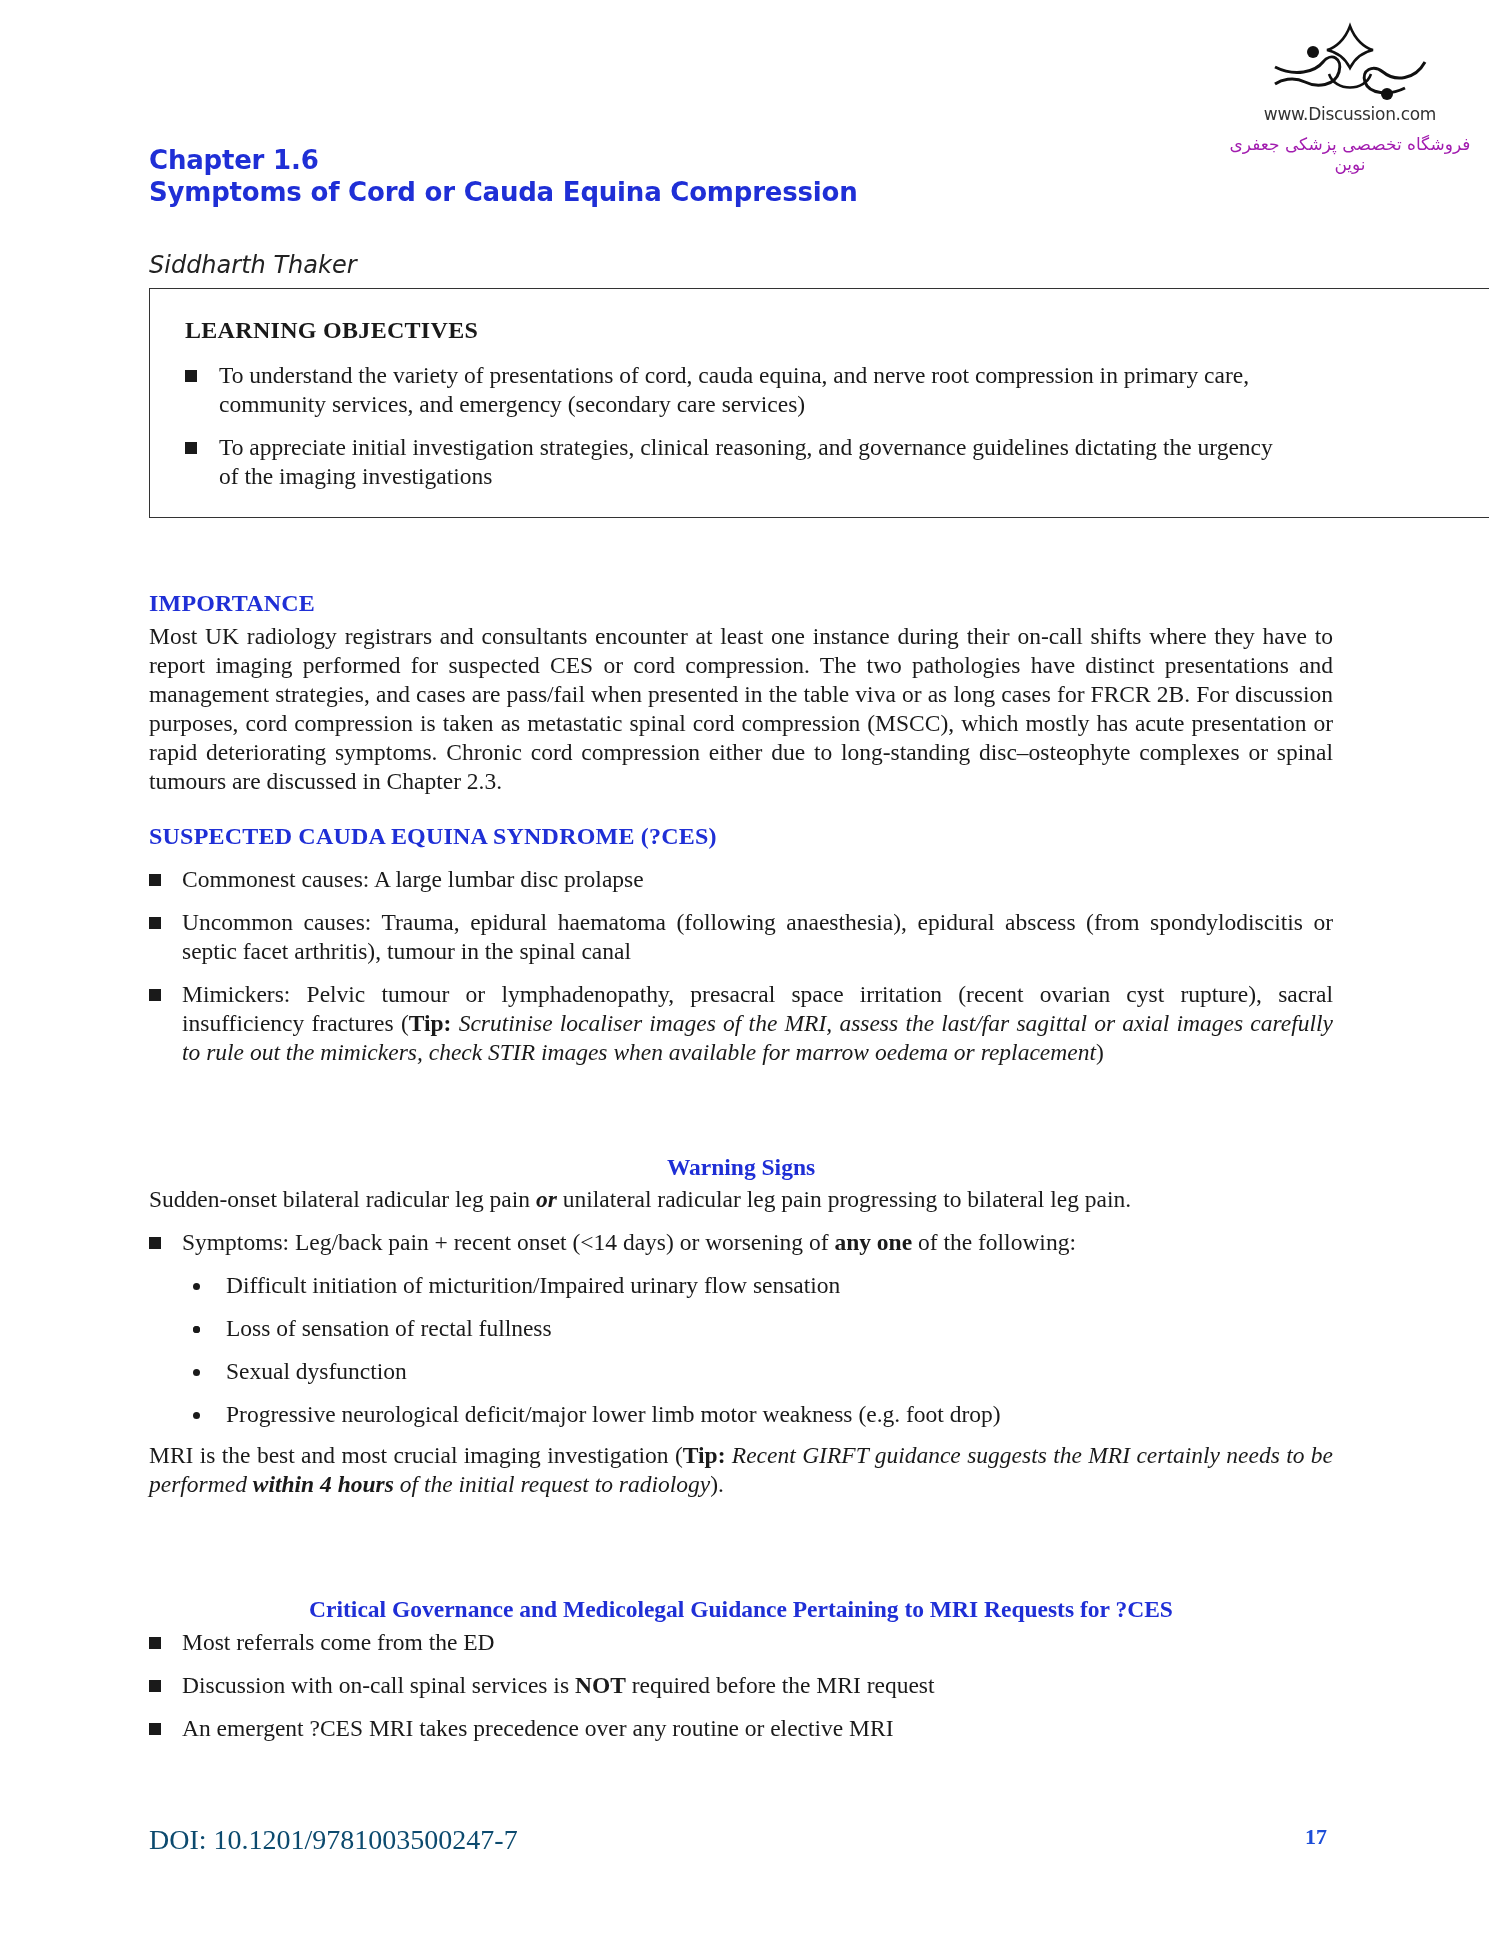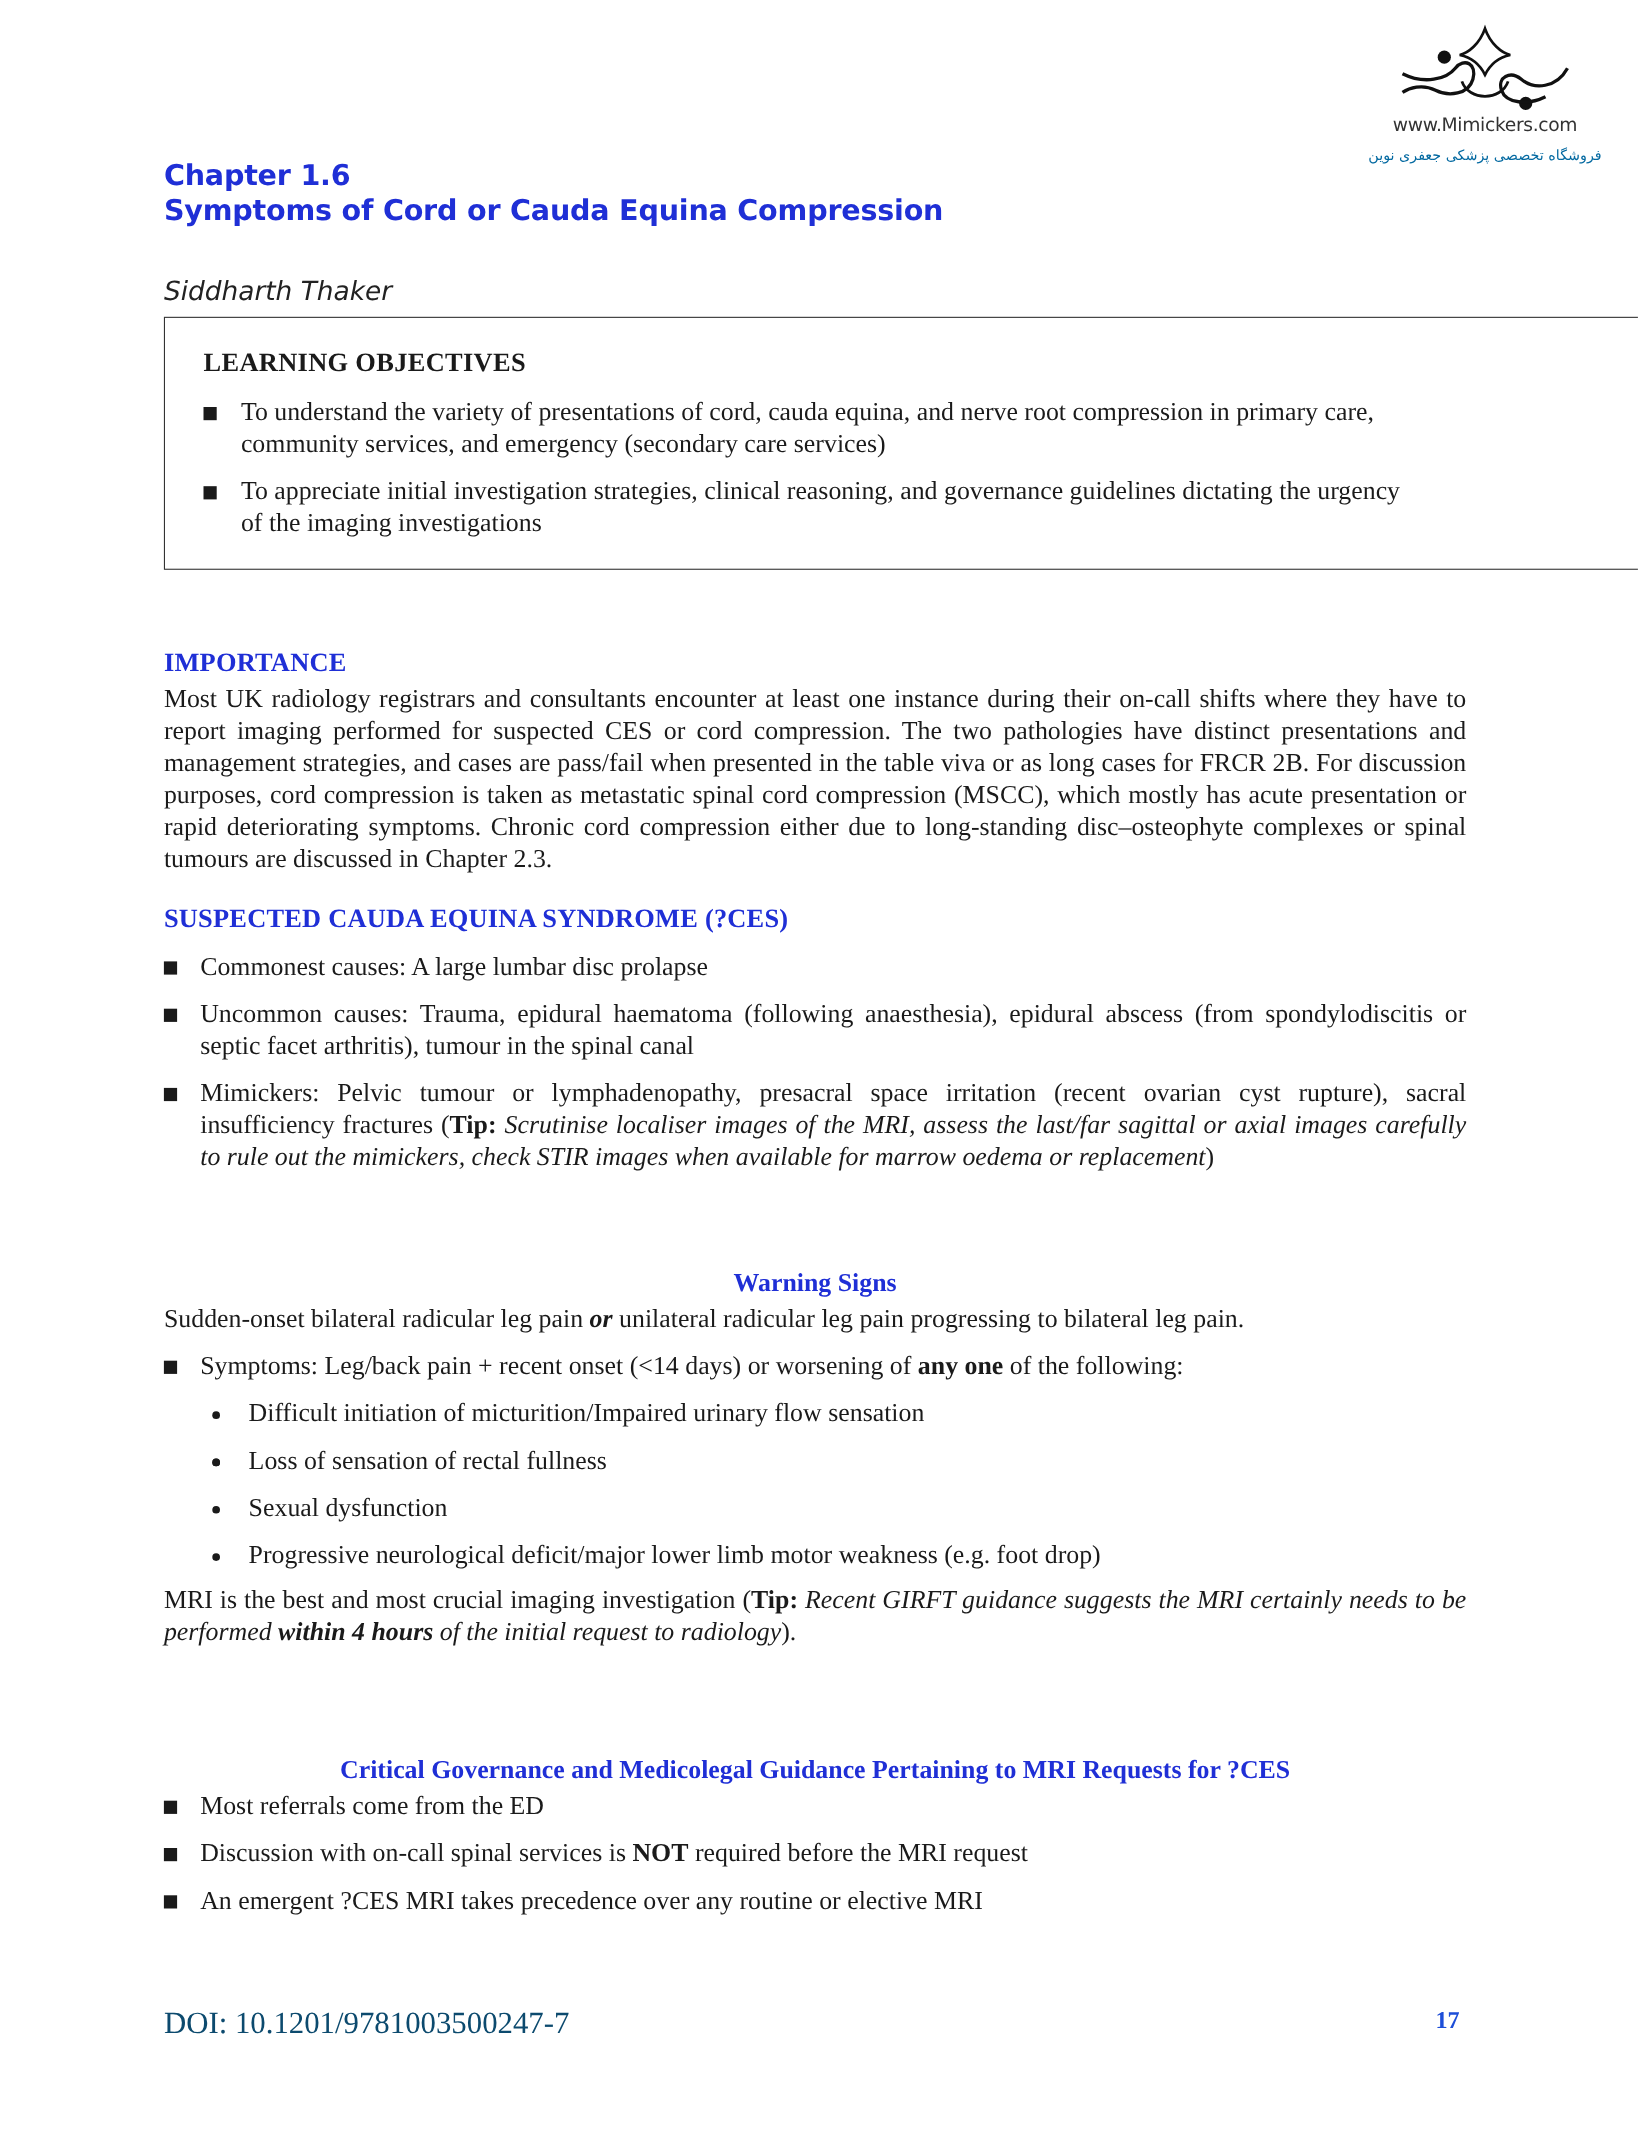--- a/index.html
+++ b/index.html
@@ -4,21 +4,21 @@
 <style>
   html, body { margin: 0; padding: 0; background: #ffffff; }
   body { width: 1489px; height: 1938px; position: relative; overflow: hidden;
          font-family: "Liberation Serif", "DejaVu Serif", serif; color: #1a1a1a; }
   .page { position: absolute; left: 0; top: 0; width: 1489px; height: 1938px; }
 
   
   .logo { position: absolute; left: 1225px; top: 22px; width: 250px; text-align: center; }
   .logo svg { display: block; margin: 0 auto; }
   .logo .url { font-family: "DejaVu Sans", sans-serif; font-size: 17px; color: #333; margin-top: 2px; letter-spacing: -0.3px; }
-  .logo .fa { font-family: "DejaVu Sans", sans-serif; font-size: 13px; color: #0369a1; margin-top: 10px; direction: rtl; text-align: center; }
+  .logo .fa { font-family: "DejaVu Sans", sans-serif; font-size: 17px; color: #a21caf; margin-top: 10px; direction: rtl; text-align: center; }
 
   
   .chapter { position: absolute; left: 149px; top: 144px; font-family: "DejaVu Sans", sans-serif;
              font-weight: bold; color: #1f2fd6; font-size: 26px; line-height: 32px; letter-spacing: -0.2px; }
   .author { position: absolute; left: 149px; top: 251px; font-family: "DejaVu Sans", sans-serif;
             font-style: italic; font-size: 24px; color: #222; }
 
   
   .lo-box { position: absolute; left: 149px; top: 288px; width: 1364px; height: 230px;
             border: 1.5px solid #333; box-sizing: border-box; }
@@ -51,21 +51,21 @@
 
   <div class="logo">
     <svg width="170" height="80" viewBox="0 0 170 80">
       <path d="M85 4 C 80 18, 70 26, 62 28 C 72 30, 80 36, 85 46 C 90 36, 98 30, 108 28 C 100 26, 90 18, 85 4 Z" fill="none" stroke="#111" stroke-width="2.5"></path>
       <circle cx="48" cy="30" r="6" fill="#111"></circle>
       <circle cx="122" cy="72" r="6" fill="#111"></circle>
       <path d="M10 45 C 30 55, 50 50, 58 40 C 66 30, 78 36, 74 50 C 70 64, 52 66, 40 60 C 28 54, 16 58, 10 62" fill="none" stroke="#111" stroke-width="3"></path>
       <path d="M160 40 C 150 58, 130 60, 118 50 C 108 42, 96 48, 100 60 C 104 72, 124 74, 140 66" fill="none" stroke="#111" stroke-width="3"></path>
       <path d="M64 52 C 70 70, 100 70, 106 52" fill="none" stroke="#111" stroke-width="2.5"></path>
     </svg>
-    <div class="url">www.Mimickers.com</div>
+    <div class="url">www.Discussion.com</div>
     <div class="fa">فروشگاه تخصصی پزشکی جعفری نوین</div>
   </div>
 
   <div class="chapter">
     <div>Chapter 1.6</div>
     <div>Symptoms of Cord or Cauda Equina Compression</div>
   </div>
   <div class="author">Siddharth Thaker</div>
 
   <div class="lo-box">

